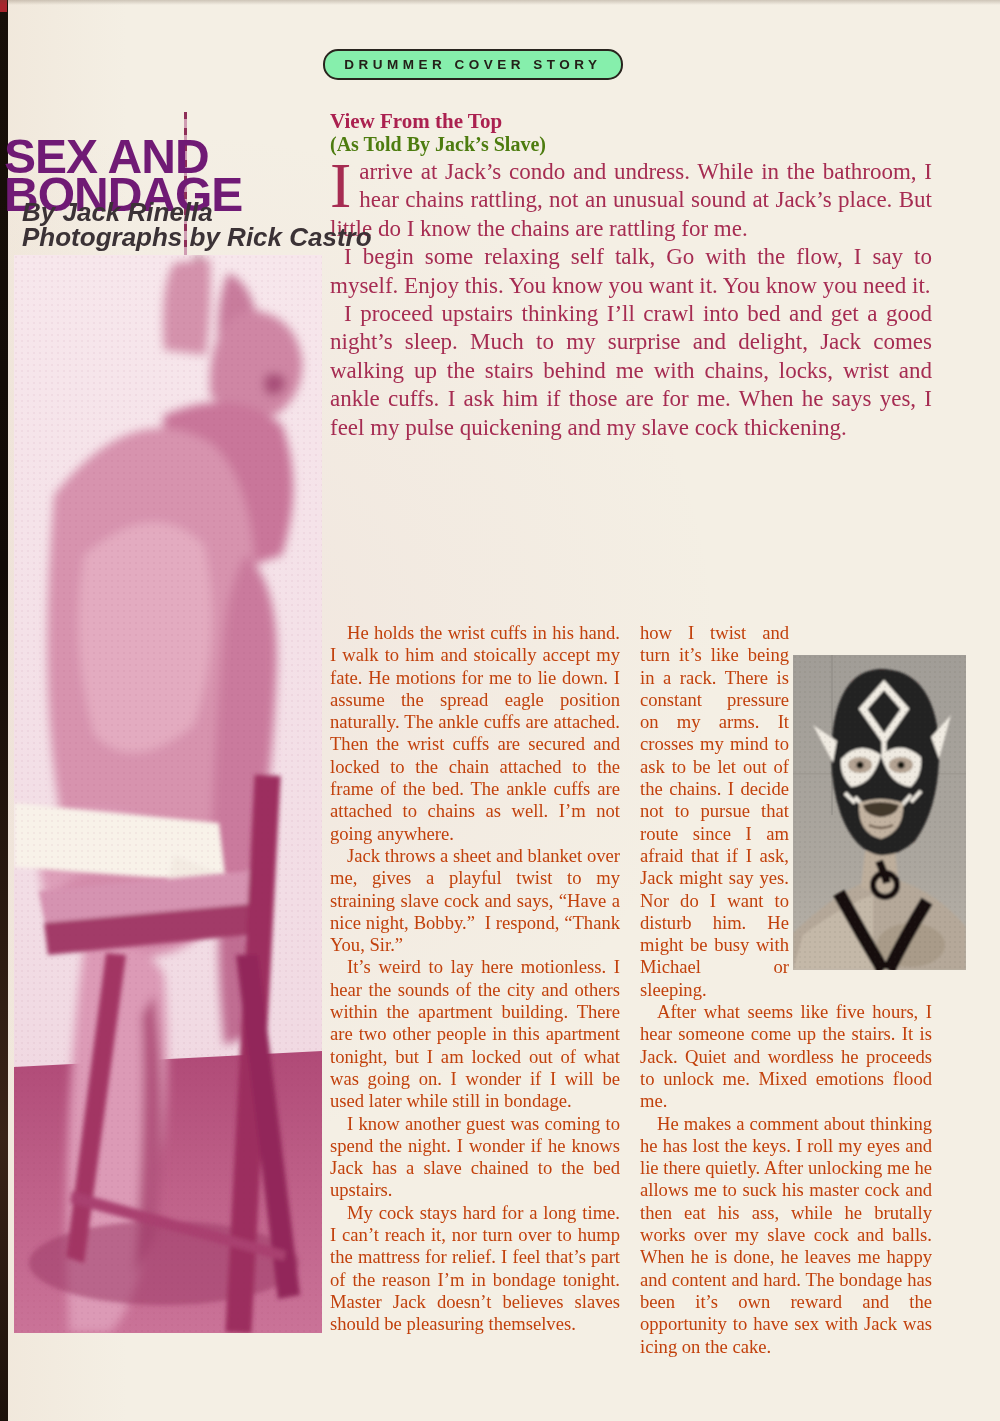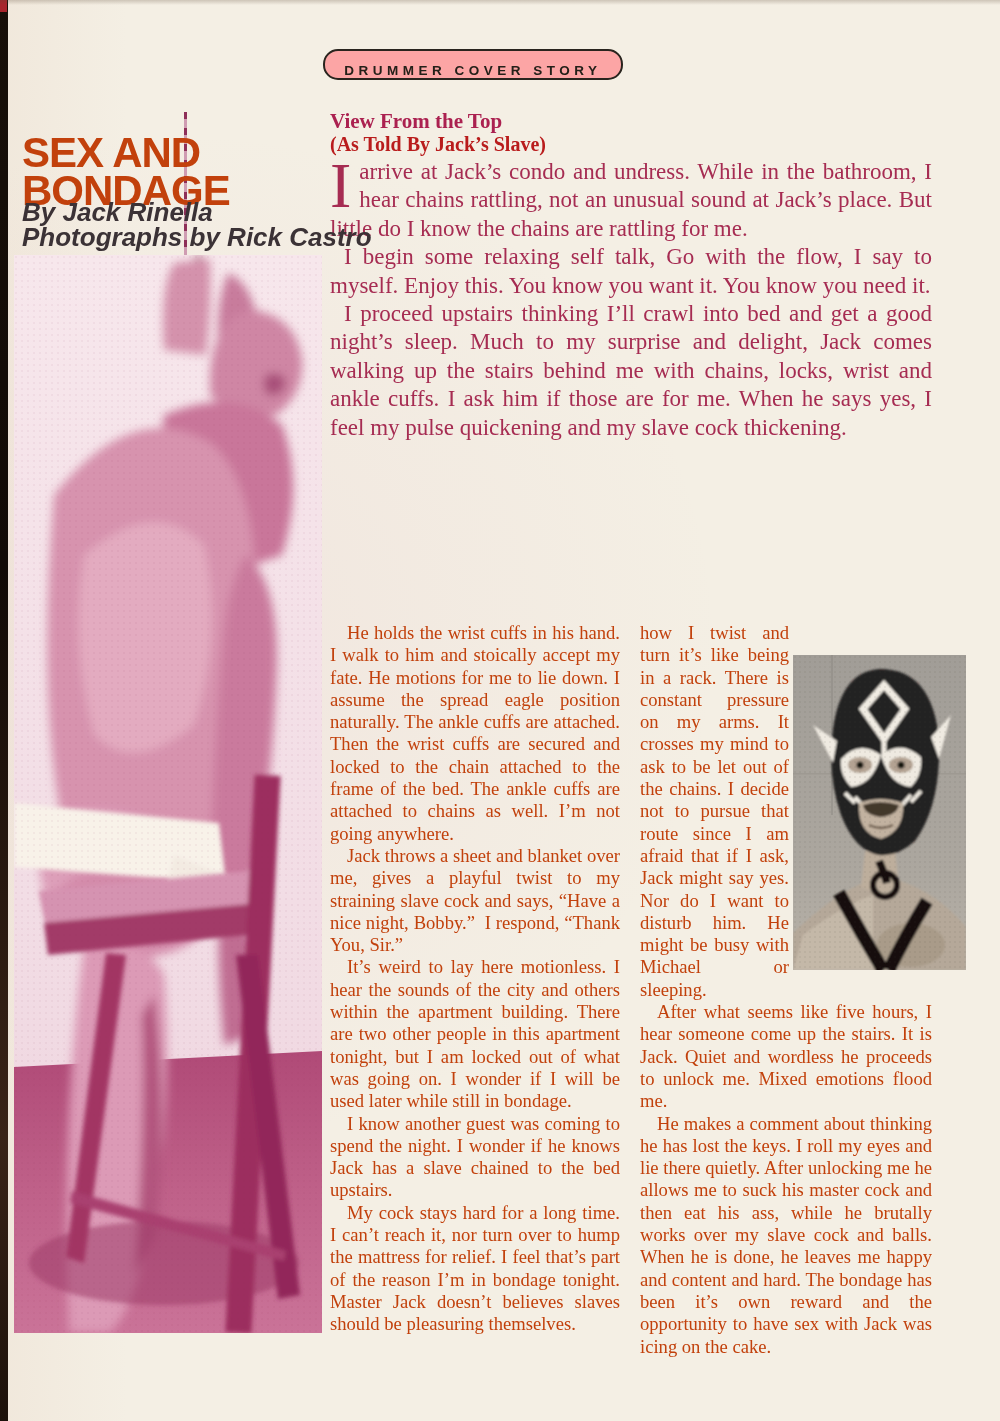--- a/index.html
+++ b/index.html
@@ -16,29 +16,29 @@
     background:linear-gradient(180deg,rgba(90,70,50,.25),rgba(90,70,50,0));}
   .paper-tint{position:absolute;left:8px;top:0;right:0;bottom:0;
     background:
       radial-gradient(90% 60% at 18% 45%, rgba(214,150,175,.10), rgba(214,150,175,0) 60%),
       linear-gradient(90deg, rgba(235,220,205,.35), rgba(255,255,255,0) 12%);
     pointer-events:none;}
   
   .badge{
     position:absolute;left:323px;top:49px;width:296px;height:27px;
     border:2.5px solid #29241e;border-radius:15px;
-    display:flex;align-items:flex-end;justify-content:center;
+    display:flex;align-items:center;justify-content:center;
     font-family:"Liberation Sans",sans-serif;font-weight:bold;
-    font-size:13.5px;letter-spacing:4.5px;color:#242019;background:#fca5a5;
+    font-size:13.5px;letter-spacing:4.5px;color:#242019;background:#86efac;
   }
   
   .title{
-    position:absolute;left:22px;top:106px;width:300px;
+    position:absolute;left:4px;top:106px;width:300px;
     font-family:"Liberation Sans",sans-serif;font-weight:bold;
-    font-size:42px;line-height:38px;letter-spacing:-1px;color:#c2410c;
+    font-size:48px;line-height:38px;letter-spacing:-1px;color:#701a75;
     z-index:3;
   }
   .byline,.credit{
     position:absolute;left:22px;
     font-family:"Liberation Sans",sans-serif;font-weight:bold;font-style:italic;
     font-size:26px;color:#3b3236;z-index:3;
   }
   .byline{top:197px;}
   .credit{top:222px;}
   
@@ -49,21 +49,21 @@
   
   .photo-left{position:absolute;left:14px;top:255px;width:308px;height:1078px;margin:0;z-index:2;}
   .photo-left svg{display:block;}
   
   .section-title{
     position:absolute;left:330px;top:110px;margin:0;
     font-size:21px;line-height:23px;font-weight:bold;color:#ab2150;
   }
   .section-subtitle{
     position:absolute;left:330px;top:133px;margin:0;
-    font-size:20px;line-height:22px;font-weight:bold;color:#b91c1c;
+    font-size:20px;line-height:22px;font-weight:bold;color:#4d7c0f;
   }
   .intro{
     position:absolute;left:330px;top:158px;width:602px;
     font-size:23px;line-height:28.4px;color:#a62c52;text-align:justify;
   }
   .intro p{margin:0;}
   .intro p + p{text-indent:14px;}
   .dropcap{
     float:left;font-size:64px;line-height:52px;padding:2px 8px 0 0;color:#a62c52;
   }

